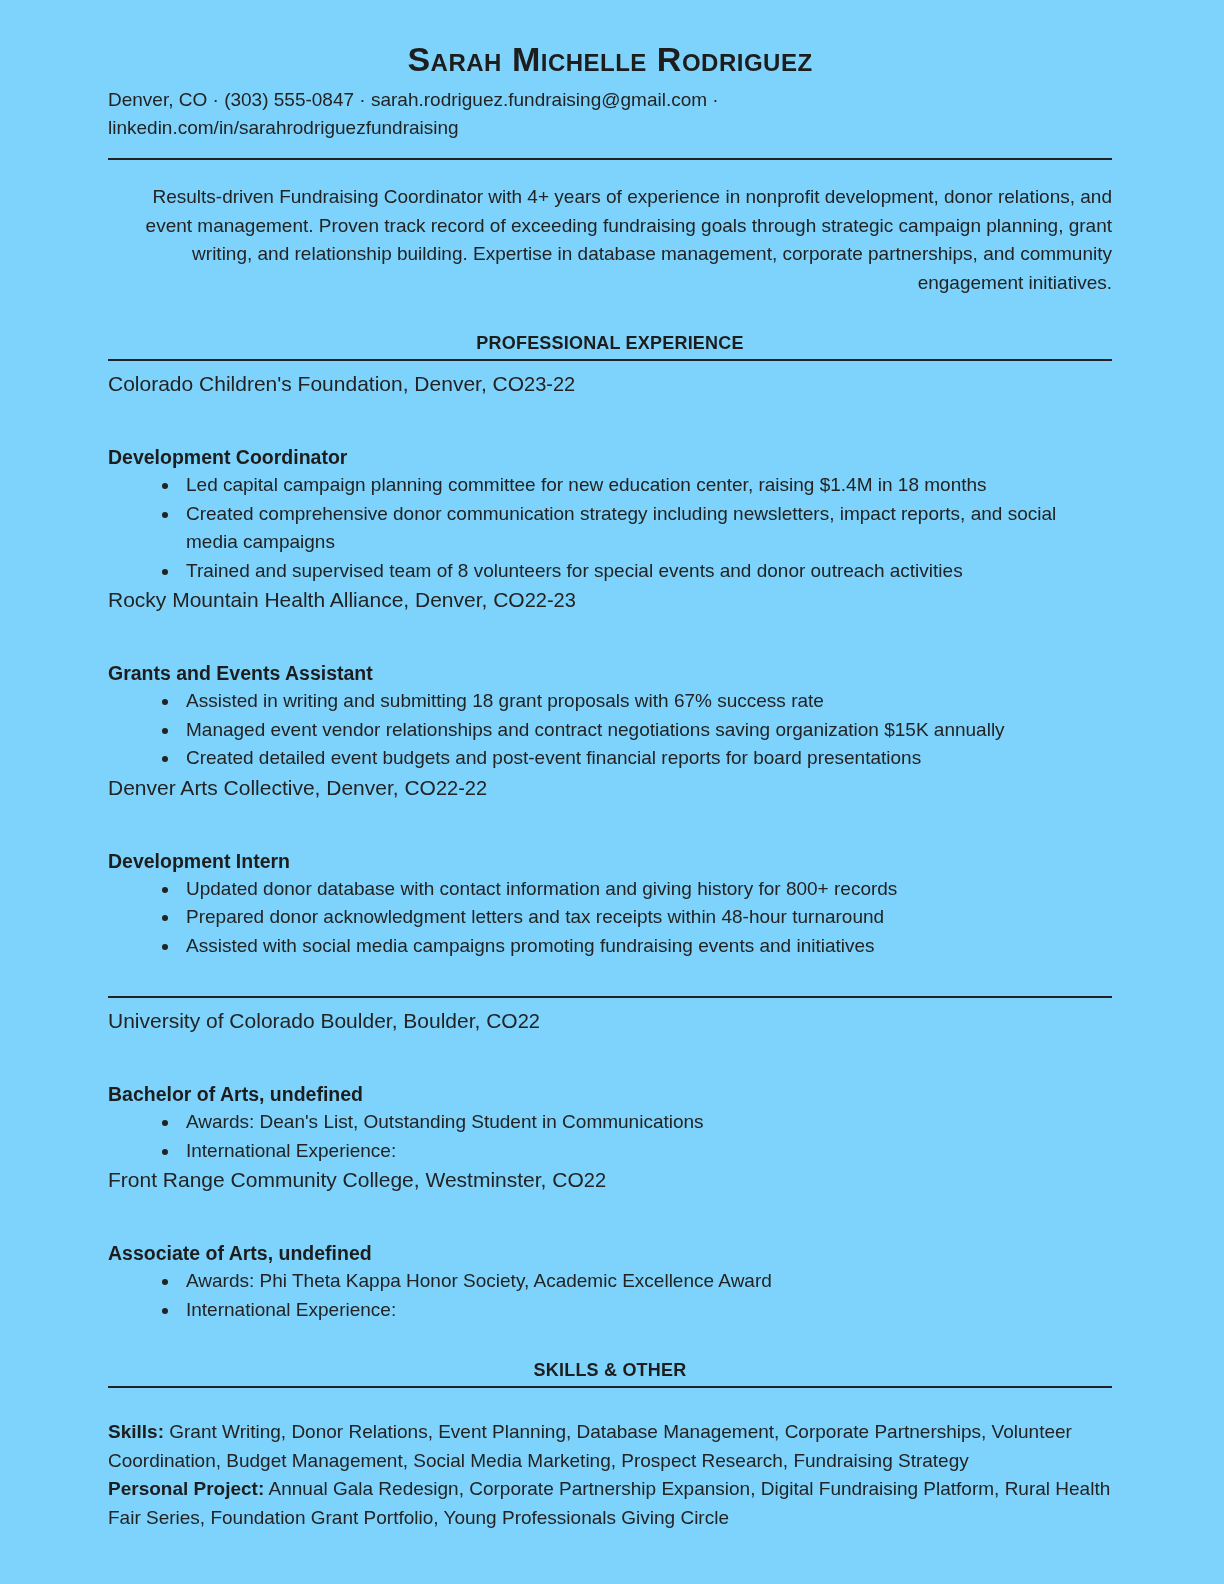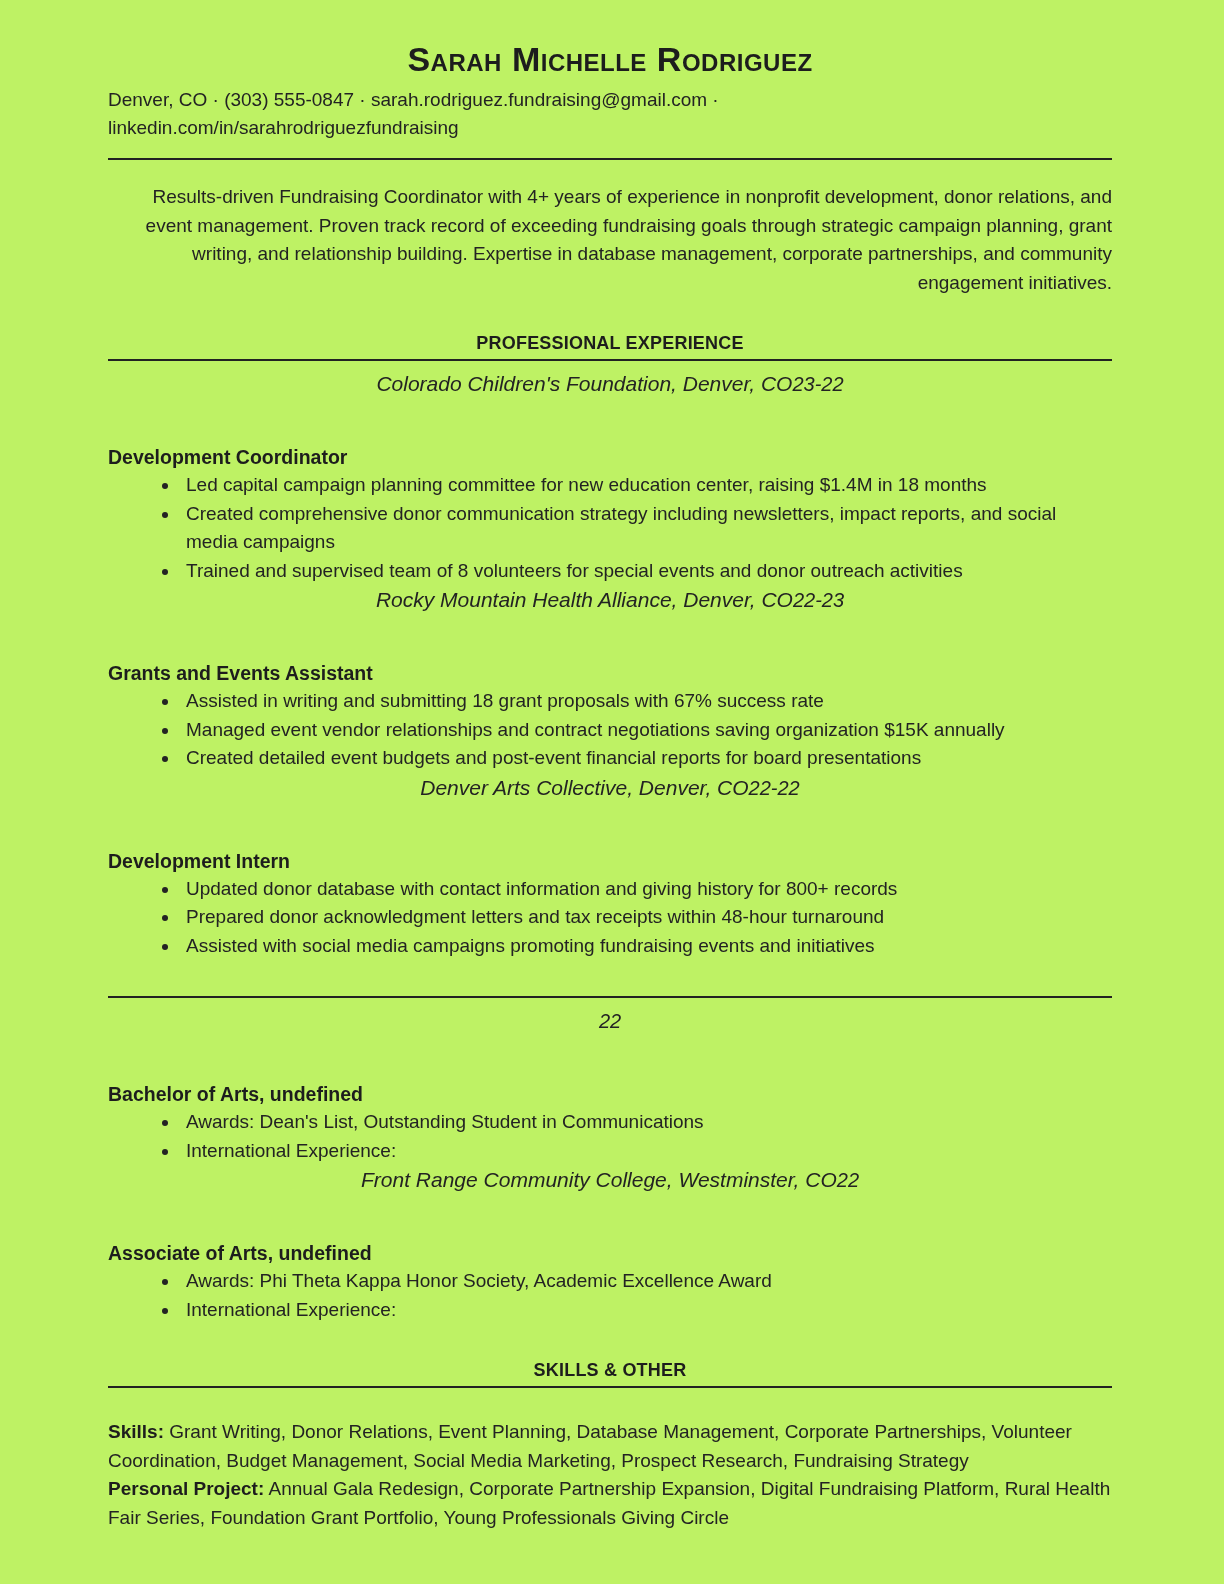--- a/index.html
+++ b/index.html
@@ -1,21 +1,21 @@
 <!DOCTYPE html>
 <html><head>
 <meta charset="utf-8">
 <style>
   * { margin: 0; padding: 0; box-sizing: border-box; }
   html, body { background: #ffffff; }
   .page {
     width: 1224px;
     height: 1584px;
     margin: 0 auto;
-    background: #bef264;
+    background: #7dd3fc;
     color: #232323;
     font-family: "Liberation Sans", sans-serif;
     padding: 40px 112px 40px 108px;
     overflow: hidden;
   }
   
   .name {
     text-align: center;
     font-size: 34px;
     font-weight: 700;
@@ -51,25 +51,24 @@
     letter-spacing: 0.2px;
   }
   .section-rule {
     border: none;
     border-top: 2px solid #222;
     margin: 5px 0 8px 0;
   }
   
   .entry-head {
     display: flex;
-    justify-content: center;
+    justify-content: flex-start;
     align-items: baseline;
     font-size: 21px;
     line-height: 30px;
-    font-style: italic;
   }
   .entry-dates { font-size: 20px; white-space: nowrap; }
   .entry-role {
     font-weight: 700;
     font-size: 19.5px;
     line-height: 28px;
     color: #1d1d1d;
     margin-top: 44px;
   }
   ul.bullets {
@@ -147,20 +146,21 @@
         <li>Assisted with social media campaigns promoting fundraising events and initiatives</li>
       </ul>
     </div>
   </div>
 
   <div class="section">
     <hr class="section-rule">
 
     <div>
       <div class="entry-head">
+        <span>University of Colorado Boulder, Boulder, CO</span>
         <span class="entry-dates">22</span>
       </div>
       <div class="entry-role">Bachelor of Arts, undefined</div>
       <ul class="bullets">
         <li>Awards: Dean's List, Outstanding Student in Communications</li>
         <li>International Experience:</li>
       </ul>
     </div>
 
     <div>

